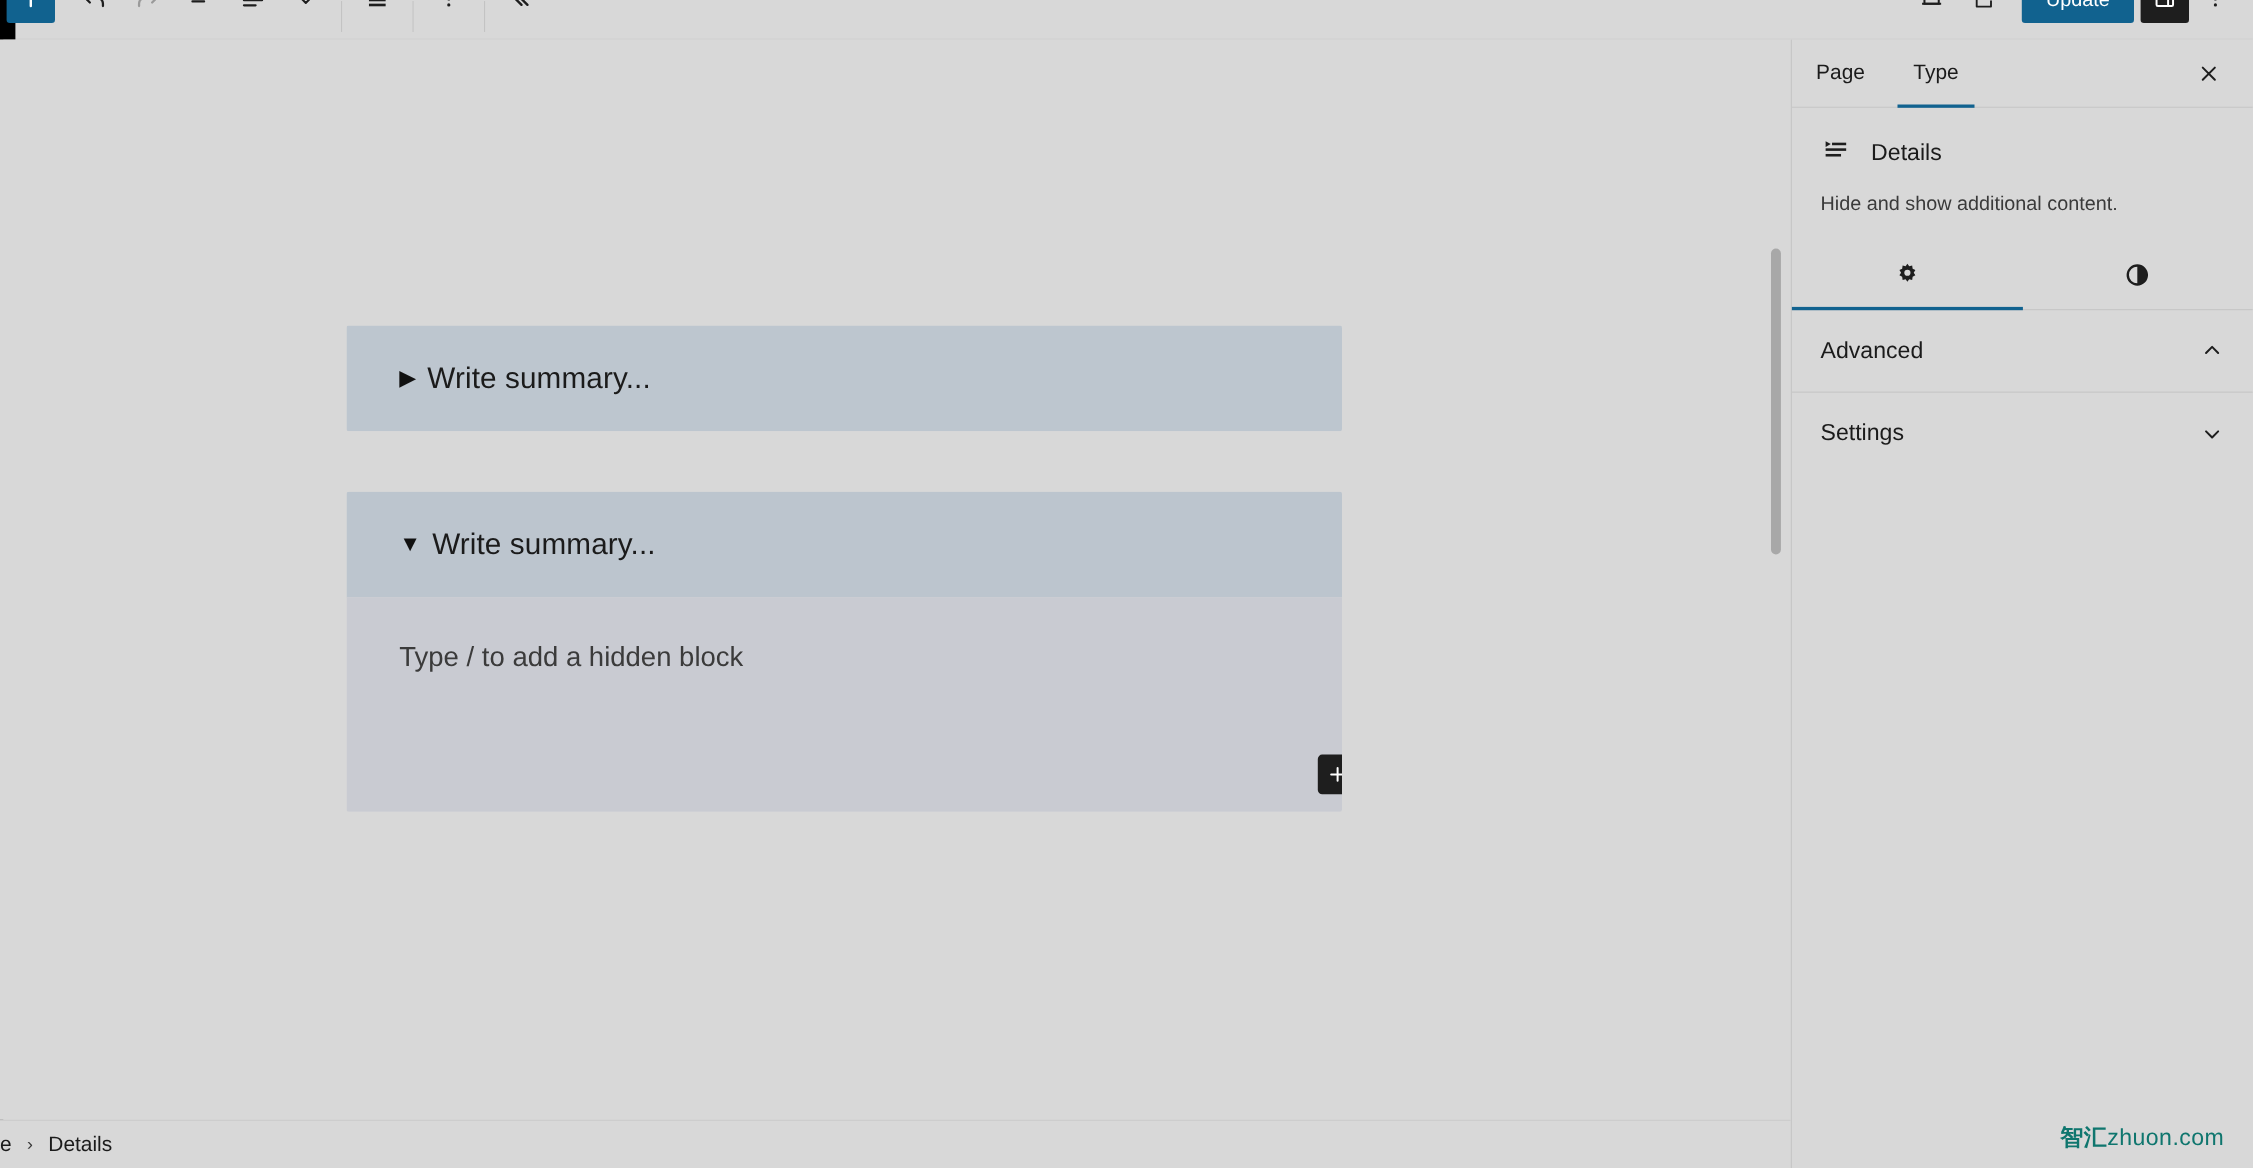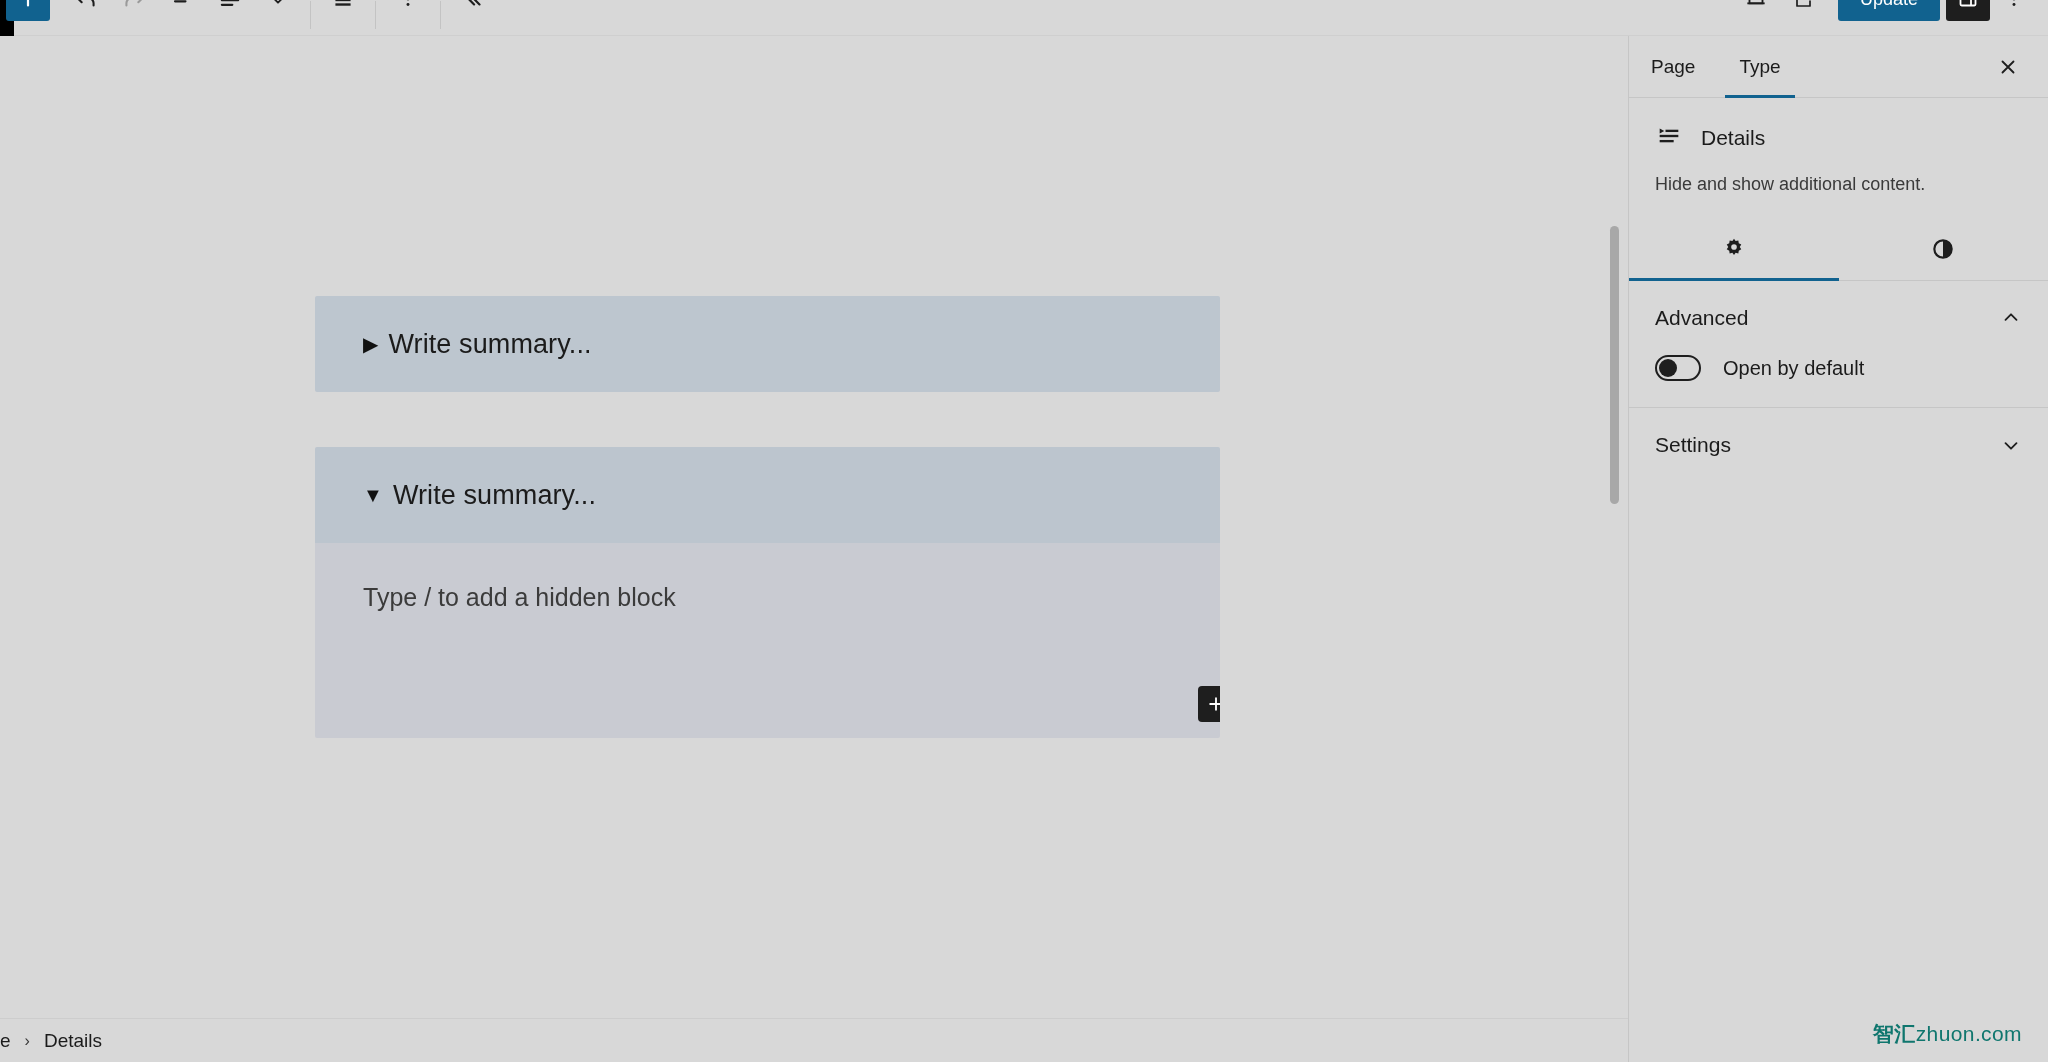--- a/index.html
+++ b/index.html
@@ -375,26 +375,20 @@
 
     <div>
       <div class="panel-header">
         <span class="panel-title">Advanced</span>
         <span class="panel-chevron">
           <svg width="22" height="22" viewBox="0 0 24 24" fill="none" stroke="#1e1e1e" stroke-width="2" stroke-linecap="round" stroke-linejoin="round">
             <path d="M6 14l6-6 6 6"></path>
           </svg>
         </span>
       </div>
-      <div class="toggle-row">
-        <div class="toggle">
-          <div class="knob"></div>
-        </div>
-        <span class="toggle-label">Open by default</span>
-      </div>
     </div>
 
     <div class="panel-divider"></div>
 
     <div>
       <div class="panel-header">
         <span class="panel-title">Settings</span>
         <span class="panel-chevron">
           <svg width="22" height="22" viewBox="0 0 24 24" fill="none" stroke="#1e1e1e" stroke-width="2" stroke-linecap="round" stroke-linejoin="round">
             <path d="M6 10l6 6 6-6"></path>

